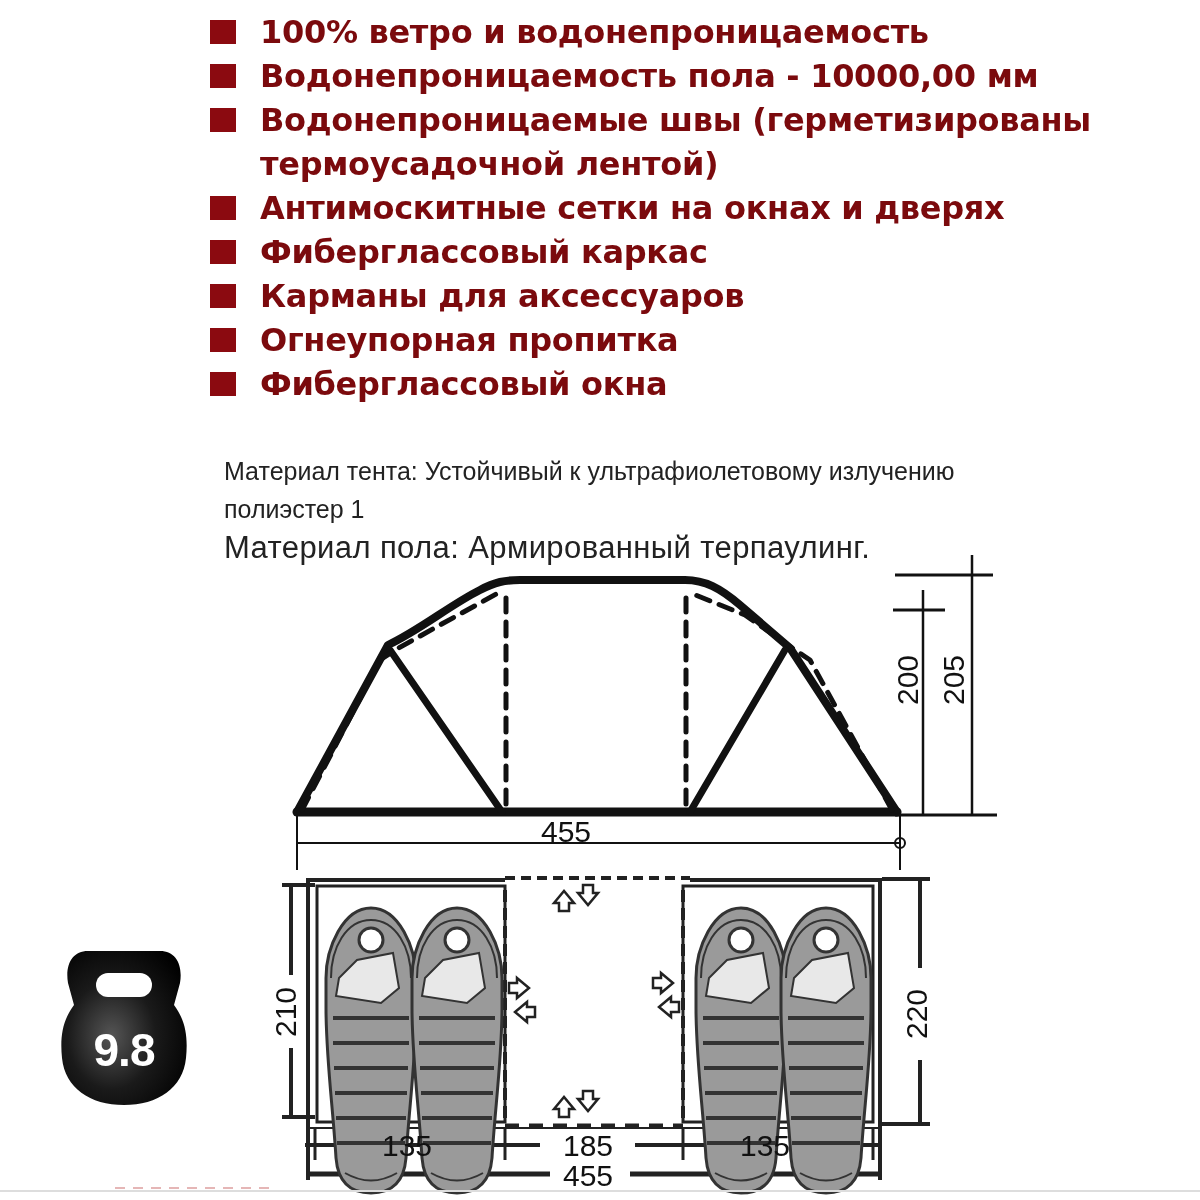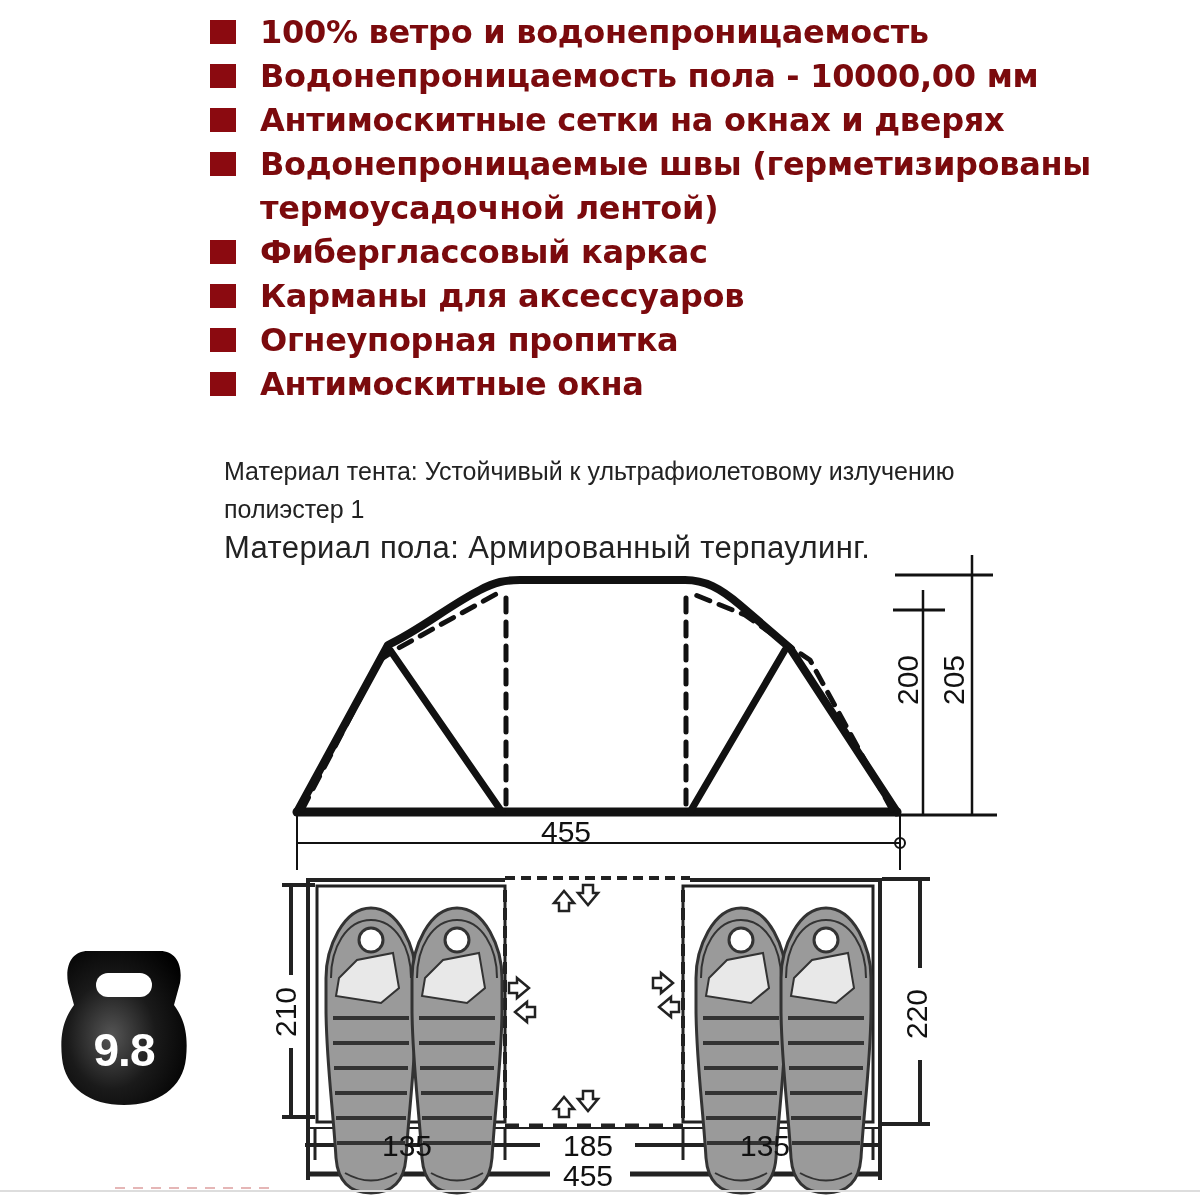--- a/index.html
+++ b/index.html
@@ -15,26 +15,26 @@
   .dimlabel { font-family:"Liberation Sans", sans-serif; font-size:30px; fill:#111; }
   .weight-badge { position:absolute; left:58px; top:943px; width:132px; height:165px; }
   .weight-badge .num { position:absolute; left:0; width:132px; top:80px; text-align:center; color:#fff; font-family:Liberation Sans, sans-serif; font-size:46px; font-weight:bold; letter-spacing:-1px; }
 </style>
 </head>
 <body>
 
 <div class="features">
   <div class="feat"><span class="bullet"></span><span>100%   ветро и водонепроницаемость</span></div>
   <div class="feat"><span class="bullet"></span><span>Водонепроницаемость пола - 10000,00 мм</span></div>
+  <div class="feat"><span class="bullet"></span><span>Водонепроницаемые швы (герметизированы</span><span class="cont">термоусадочной лентой)</span></div>
   <div class="feat"><span class="bullet"></span><span>Антимоскитные сетки на окнах и дверях</span></div>
-  <div class="feat"><span class="bullet"></span><span>Водонепроницаемые швы (герметизированы</span><span class="cont">термоусадочной лентой)</span></div>
   <div class="feat"><span class="bullet"></span><span>Фиберглассовый каркас</span></div>
   <div class="feat"><span class="bullet"></span><span>Карманы для аксессуаров</span></div>
   <div class="feat"><span class="bullet"></span><span>Огнеупорная пропитка</span></div>
-  <div class="feat"><span class="bullet"></span><span>Антимоскитные окна</span></div>
+  <div class="feat"><span class="bullet"></span><span>Фиберглассовый окна</span></div>
 </div>
 
 <div class="materials">
   <div class="line">Материал тента: Устойчивый к ультрафиолетовому  излучению</div>
   <div class="line">полиэстер 1</div>
   <div class="line line2">Материал пола: Армированный терпаулинг.</div>
 </div>
 
 <svg class="draw" width="1200" height="1200" viewBox="0 0 1200 1200">
   <defs>

